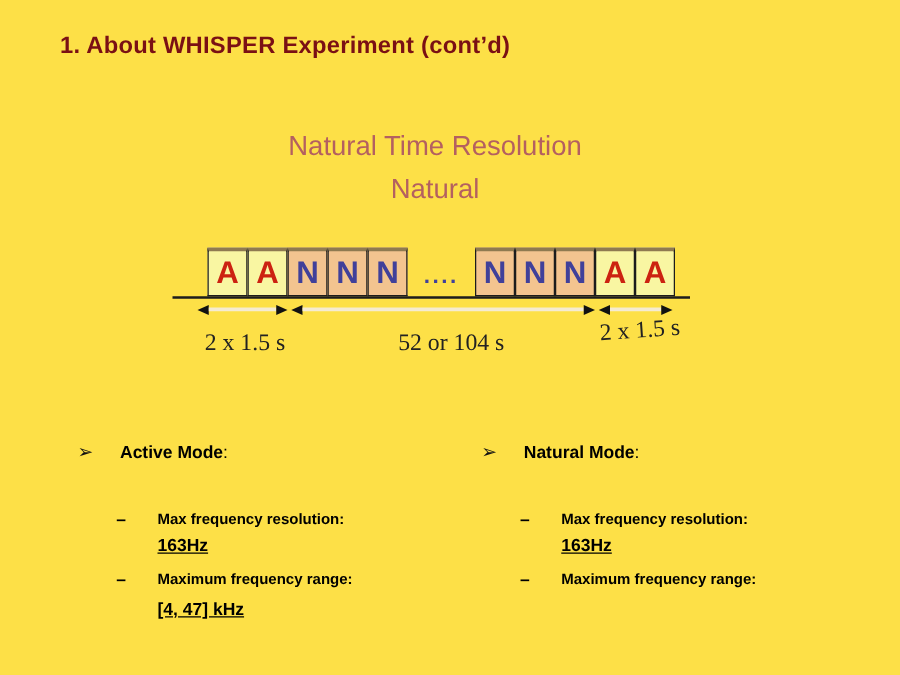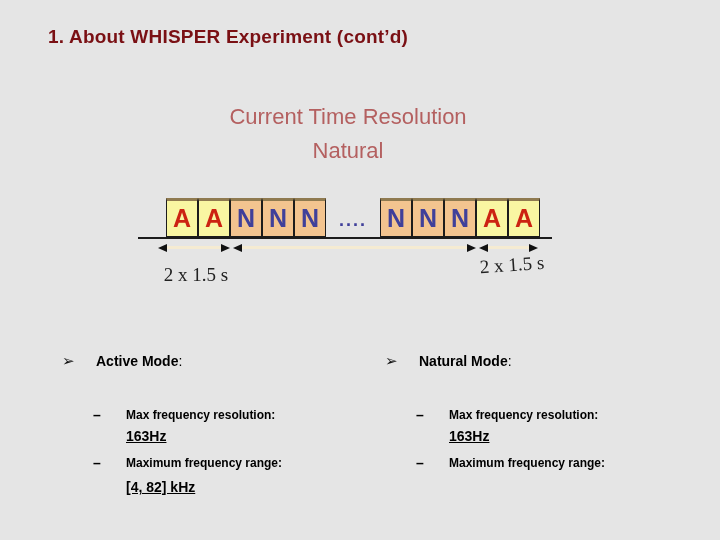--- a/index.html
+++ b/index.html
@@ -1,17 +1,17 @@
 <!DOCTYPE html>
 <html><head>
 <meta charset="utf-8">
 <style>
   html,body { margin:0; padding:0; background:#ffffff; }
   .slide {
-    position:relative; width:720px; height:540px; background:#e5e5e5;
+    position:relative; width:720px; height:540px; background:#fde047;
     font-family:"Liberation Sans","DejaVu Sans",sans-serif; overflow:hidden;
   }
 
   
   .title {
     position:absolute; left:48px; top:26px;
     font-size:19px; font-weight:bold; color:#7a1014; letter-spacing:0.2px;
   }
   .subtitle {
     position:absolute; left:148px; top:100px; width:400px;
@@ -64,21 +64,21 @@
   .item:last-child .item-value { margin-top:3px; margin-bottom:0; }
 </style>
 </head>
 <body>
 
 <div class="slide">
 
   <div class="title">1. About WHISPER Experiment (cont’d)</div>
 
   <div class="subtitle">
-    <div>Current Time Resolution</div>
+    <div>Natural Time Resolution</div>
     <div>Natural</div>
   </div>
 
   <div class="diagram">
     <div class="cells">
       <div class="cell active">A</div>
       <div class="cell active">A</div>
       <div class="cell natural">N</div>
       <div class="cell natural">N</div>
       <div class="cell natural">N</div>
@@ -104,40 +104,41 @@
       <div class="shaft"></div>
       <div class="head-r"></div>
     </div>
     <div class="arrow arrow3">
       <div class="head-l"></div>
       <div class="shaft"></div>
       <div class="head-r"></div>
     </div>
 
     <div class="ilabel ilabel1">2 x 1.5 s</div>
+    <div class="ilabel ilabel2">52 or 104 s</div>
     <div class="ilabel ilabel3">2 x 1.5 s</div>
   </div>
 
   <div class="col col-left">
     <div class="mode-heading">
       <div class="bullet">➢</div>
       <div class="heading-text">
         <span>Active Mode</span><span class="heading-colon">:</span>
       </div>
     </div>
     <div class="items">
       <div class="item">
         <div class="marker">–</div>
         <div class="item-label">Max frequency resolution:</div>
         <div class="item-value">163Hz</div>
       </div>
       <div class="item">
         <div class="marker">–</div>
         <div class="item-label">Maximum frequency range:</div>
-        <div class="item-value">[4, 82] kHz</div>
+        <div class="item-value">[4, 47] kHz</div>
       </div>
     </div>
   </div>
 
   <div class="col col-right">
     <div class="mode-heading">
       <div class="bullet">➢</div>
       <div class="heading-text">
         <span>Natural Mode</span><span class="heading-colon">:</span>
       </div>

